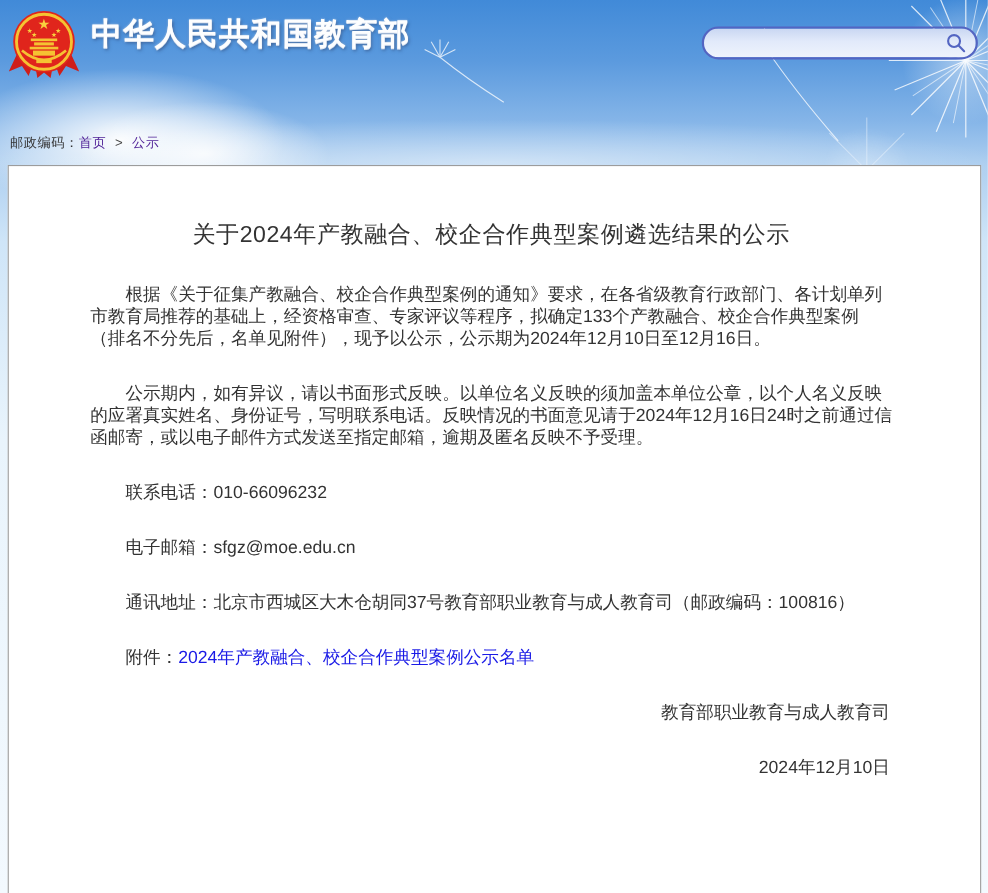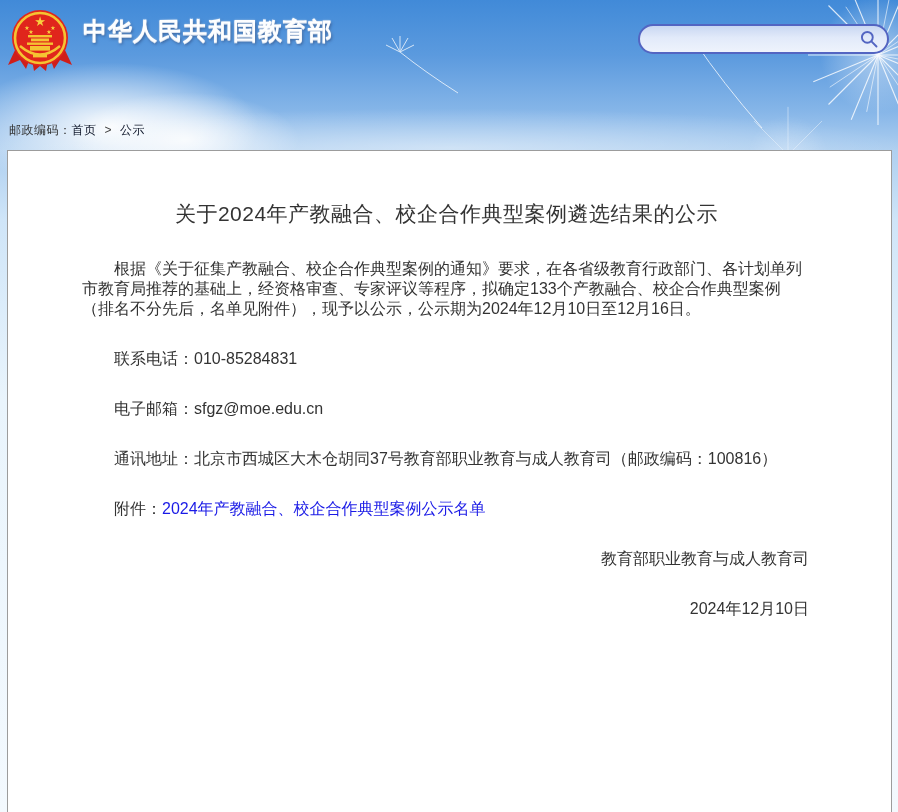--- a/index.html
+++ b/index.html
@@ -12,42 +12,42 @@
   .masthead { position:absolute; left:0; top:0; width:898px; height:150px; }
   .cloud { position:absolute; background:radial-gradient(ellipse at center, rgba(255,255,255,.95) 0%, rgba(255,255,255,0) 70%); pointer-events:none; }
   .cloud.c1 { left:-40px; top:62px; width:300px; height:130px; }
   .cloud.c2 { left:70px;  top:92px; width:230px; height:95px; opacity:.9; }
   .cloud.c3 { left:-20px; top:108px; width:940px; height:80px; opacity:.45; }
   .deco { position:absolute; pointer-events:none; }
   .brand { position:absolute; left:8px; top:8px; display:flex; align-items:flex-start; text-decoration:none; cursor:pointer; }
   .emblem { width:64px; height:64px; flex:0 0 auto; }
   .brand-text { margin-left:11px; padding-top:2px; }
   .site-title {
-    font-size:24px; font-weight:bold; color:#fdfeff; letter-spacing:1px; line-height:42px;
+    font-size:28px; font-weight:bold; color:#fdfeff; letter-spacing:1px; line-height:42px;
     text-shadow:0 1px 0 #d9e2ef, 1px 2px 3px rgba(45,75,125,.75), 0 0 2px rgba(255,255,255,.6);
   }
   .site-subtitle {
     font-size:13.5px; font-weight:bold; color:#f2f7ff; letter-spacing:.3px; margin-top:2px;
     text-shadow:1px 1px 2px rgba(45,75,125,.7);
   }
   
   .searchbox {
     position:absolute; right:9px; top:24px; width:251px; height:30px; box-sizing:border-box;
     border:2px solid #5365c2; border-radius:16px;
     background:linear-gradient(180deg,#c9d7f2 0%,#e2eafa 45%,#eef3fc 100%);
     display:flex; align-items:center;
   }
   .search-input {
     flex:1; height:24px; margin-left:12px; border:none; outline:none; background:transparent;
     font-size:14px; color:#333;
   }
   .search-btn { border:none; background:transparent; padding:0 8px 0 2px; cursor:pointer; display:flex; align-items:center; }
   
   .breadcrumb { position:absolute; left:9px; top:122px; font-size:12px; color:#333; letter-spacing:.5px; }
-  .breadcrumb a { color:#0f172a; text-decoration:none; cursor:pointer; }
+  .breadcrumb a { color:#4c1d95; text-decoration:none; cursor:pointer; }
   .breadcrumb .sep { margin:0 8px; color:#444; }
   
   .content-box {
     position:absolute; left:7px; top:150px; width:885px; height:700px; box-sizing:border-box;
     background:#ffffff; border:1px solid #9c9c9c;
     padding:0 80px 0 74px;
   }
   .doc-title {
     margin:48px 0 0; font-size:21px; font-weight:normal; color:#333;
     text-align:center; letter-spacing:.5px; line-height:30px;
@@ -169,19 +169,20 @@
   </div>
 
   <div class="breadcrumb">
     <span>邮政编码：</span><a>首页</a><span class="sep">&gt;</span><a>公示</a>
   </div>
 </div>
 
 <div class="content-box">
   <h1 class="doc-title">关于2024年产教融合、校企合作典型案例遴选结果的公示</h1>
   <p class="para">根据《关于征集产教融合、校企合作典型案例的通知》要求，在各省级教育行政部门、各计划单列市教育局推荐的基础上，经资格审查、专家评议等程序，拟确定133个产教融合、校企合作典型案例（排名不分先后，名单见附件），现予以公示，公示期为2024年12月10日至12月16日。</p>
-  <p class="para">联系电话：010-85284831</p>
+  <p class="para">公示期内，如有异议，请以书面形式反映。以单位名义反映的须加盖本单位公章，以个人名义反映的应署真实姓名、身份证号，写明联系电话。反映情况的书面意见请于2024年12月16日24时之前通过信函邮寄，或以电子邮件方式发送至指定邮箱，逾期及匿名反映不予受理。</p>
+  <p class="para">联系电话：010-66096232</p>
   <p class="para">电子邮箱：sfgz@moe.edu.cn</p>
   <p class="para">通讯地址：北京市西城区大木仓胡同37号教育部职业教育与成人教育司（邮政编码：100816）</p>
   <p class="para"><span>附件：</span><a class="att-link">2024年产教融合、校企合作典型案例公示名单</a></p>
   <p class="para right">教育部职业教育与成人教育司</p>
   <p class="para right">2024年12月10日</p>
 </div>
 
 </body></html>

